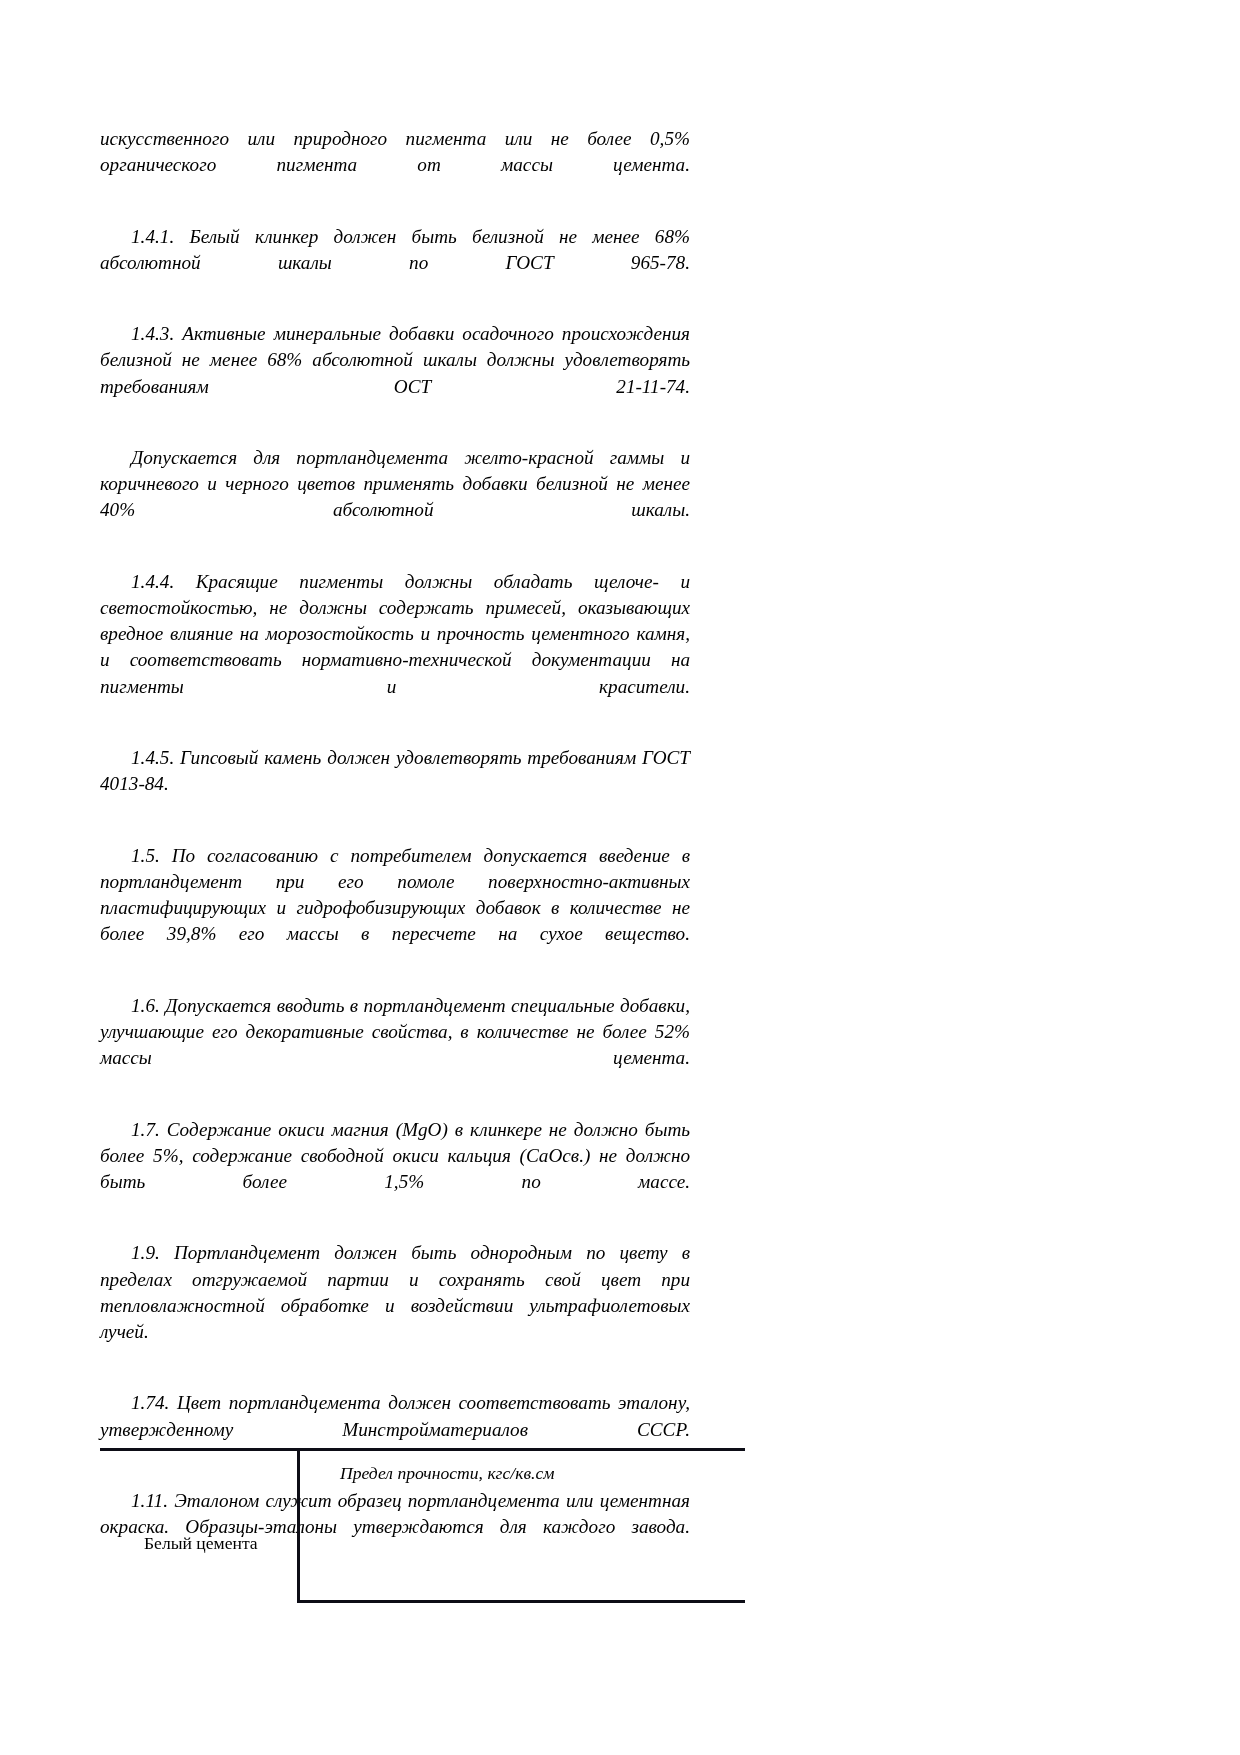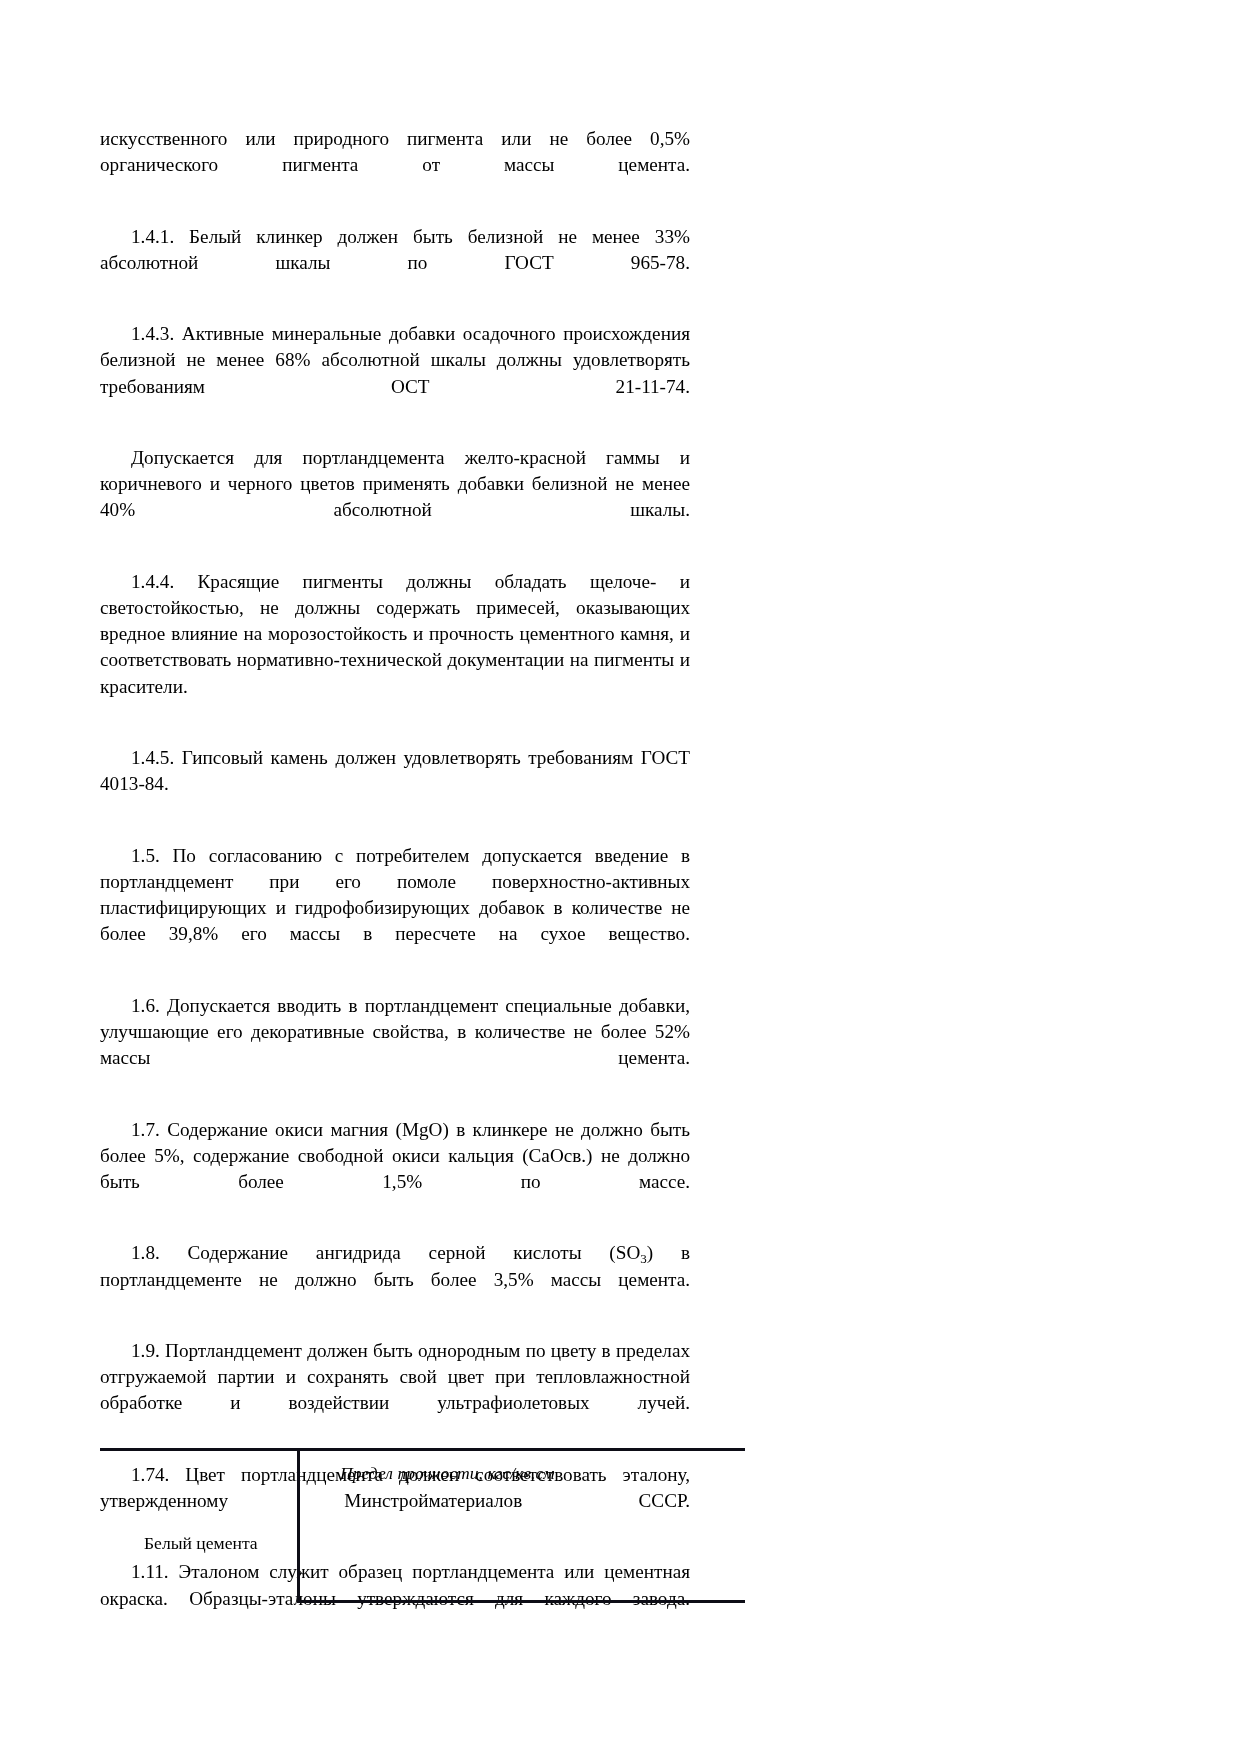--- a/index.html
+++ b/index.html
@@ -31,20 +31,21 @@
   }
 
   p.para {
     margin: 0 0 19px 0;
     font-size: 19.2px;
     line-height: 26.2px;
     text-align: justify;
     text-justify: inter-word;
     text-indent: 0;
     hyphens: none;
+    font-style: italic;
   }
 
   p.para.indent {
     text-indent: 31px;
   }
 
   
   p.para::after {
     content: "";
     display: inline-block;
@@ -103,38 +104,37 @@
 </style>
 </head>
 <body>
 
 <div class="page">
 
   <div class="content">
 
     <p class="para">искусственного или природного пигмента или не более 0,5% органического пигмента от массы цемента.</p>
 
-    <p class="para indent">1.4.1. Белый клинкер должен быть белизной не менее 33% абсолютной шкалы по ГОСТ 965-78.</p>
+    <p class="para indent">1.4.1. Белый клинкер должен быть белизной не менее 68% абсолютной шкалы по ГОСТ 965-78.</p>
 
 
     <p class="para indent">1.4.3. Активные минеральные добавки осадочного происхождения белизной не менее 68% абсолютной шкалы должны удовлетворять требованиям ОСТ 21-11-74.</p>
 
     <p class="para indent">Допускается для портландцемента желто-красной гаммы и коричневого и черного цветов применять добавки белизной не менее 40% абсолютной шкалы.</p>
 
     <p class="para indent">1.4.4. Красящие пигменты должны обладать щелоче- и светостойкостью, не должны содержать примесей, оказывающих вредное влияние на морозостойкость и прочность цементного камня, и соответствовать нормативно-технической документации на пигменты и красители.</p>
 
     <p class="para indent">1.4.5. Гипсовый камень должен удовлетворять требованиям ГОСТ 4013-84.</p>
 
     <p class="para indent">1.5. По согласованию с потребителем допускается введение в портландцемент при его помоле поверхностно-активных пластифицирующих и гидрофобизирующих добавок в количестве не более 39,8% его массы в пересчете на сухое вещество.</p>
 
     <p class="para indent">1.6. Допускается вводить в портландцемент специальные добавки, улучшающие его декоративные свойства, в количестве не более 52% массы цемента.</p>
 
     <p class="para indent">1.7. Содержание окиси магния (MgO) в клинкере не должно быть более 5%, содержание свободной окиси кальция (СаОсв.) не должно быть более 1,5% по массе.</p>
 
-    <p class="para indent">1.8. Содержание ангидрида серной кислоты (SO<sub>3</sub>) в портландцементе не должно быть более 3,5% массы цемента.</p>
 
     <p class="para indent">1.9. Портландцемент должен быть однородным по цвету в пределах отгружаемой партии и сохранять свой цвет при тепловлажностной обработке и воздействии ультрафиолетовых лучей.</p>
 
     <p class="para indent">1.74. Цвет портландцемента должен соответствовать  эталону, утвержденному Минстройматериалов СССР.</p>
 
     <p class="para indent">1.11. Эталоном служит образец портландцемента или цементная окраска. Образцы-эталоны утверждаются для каждого завода.</p>
 
   </div>
 
   <div class="table-wrap">

